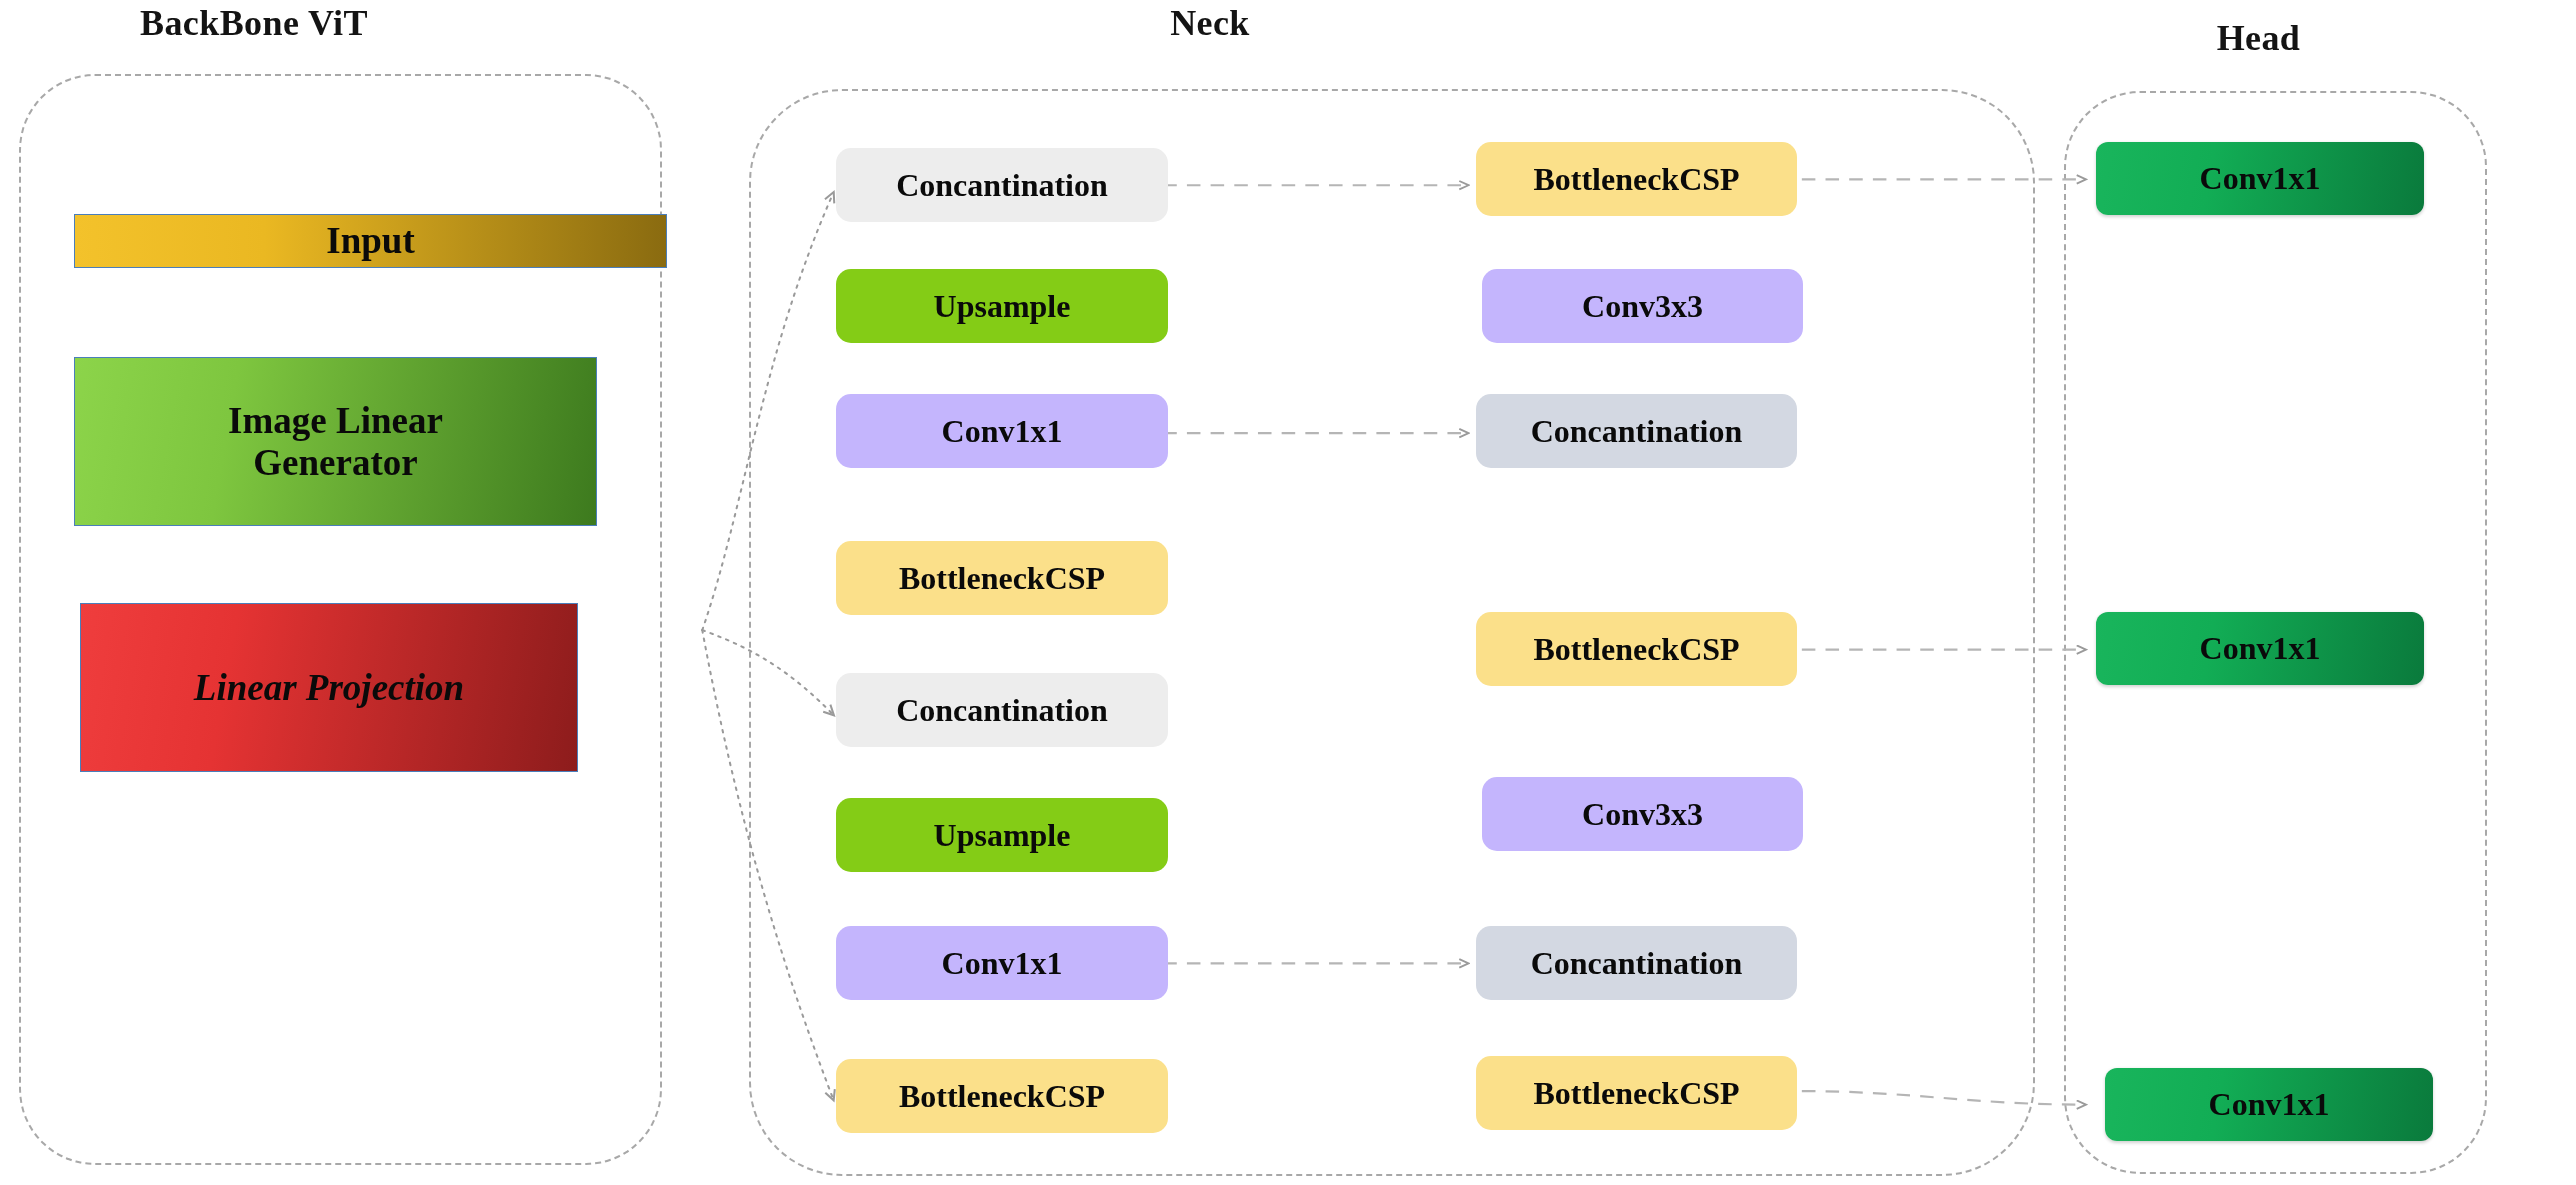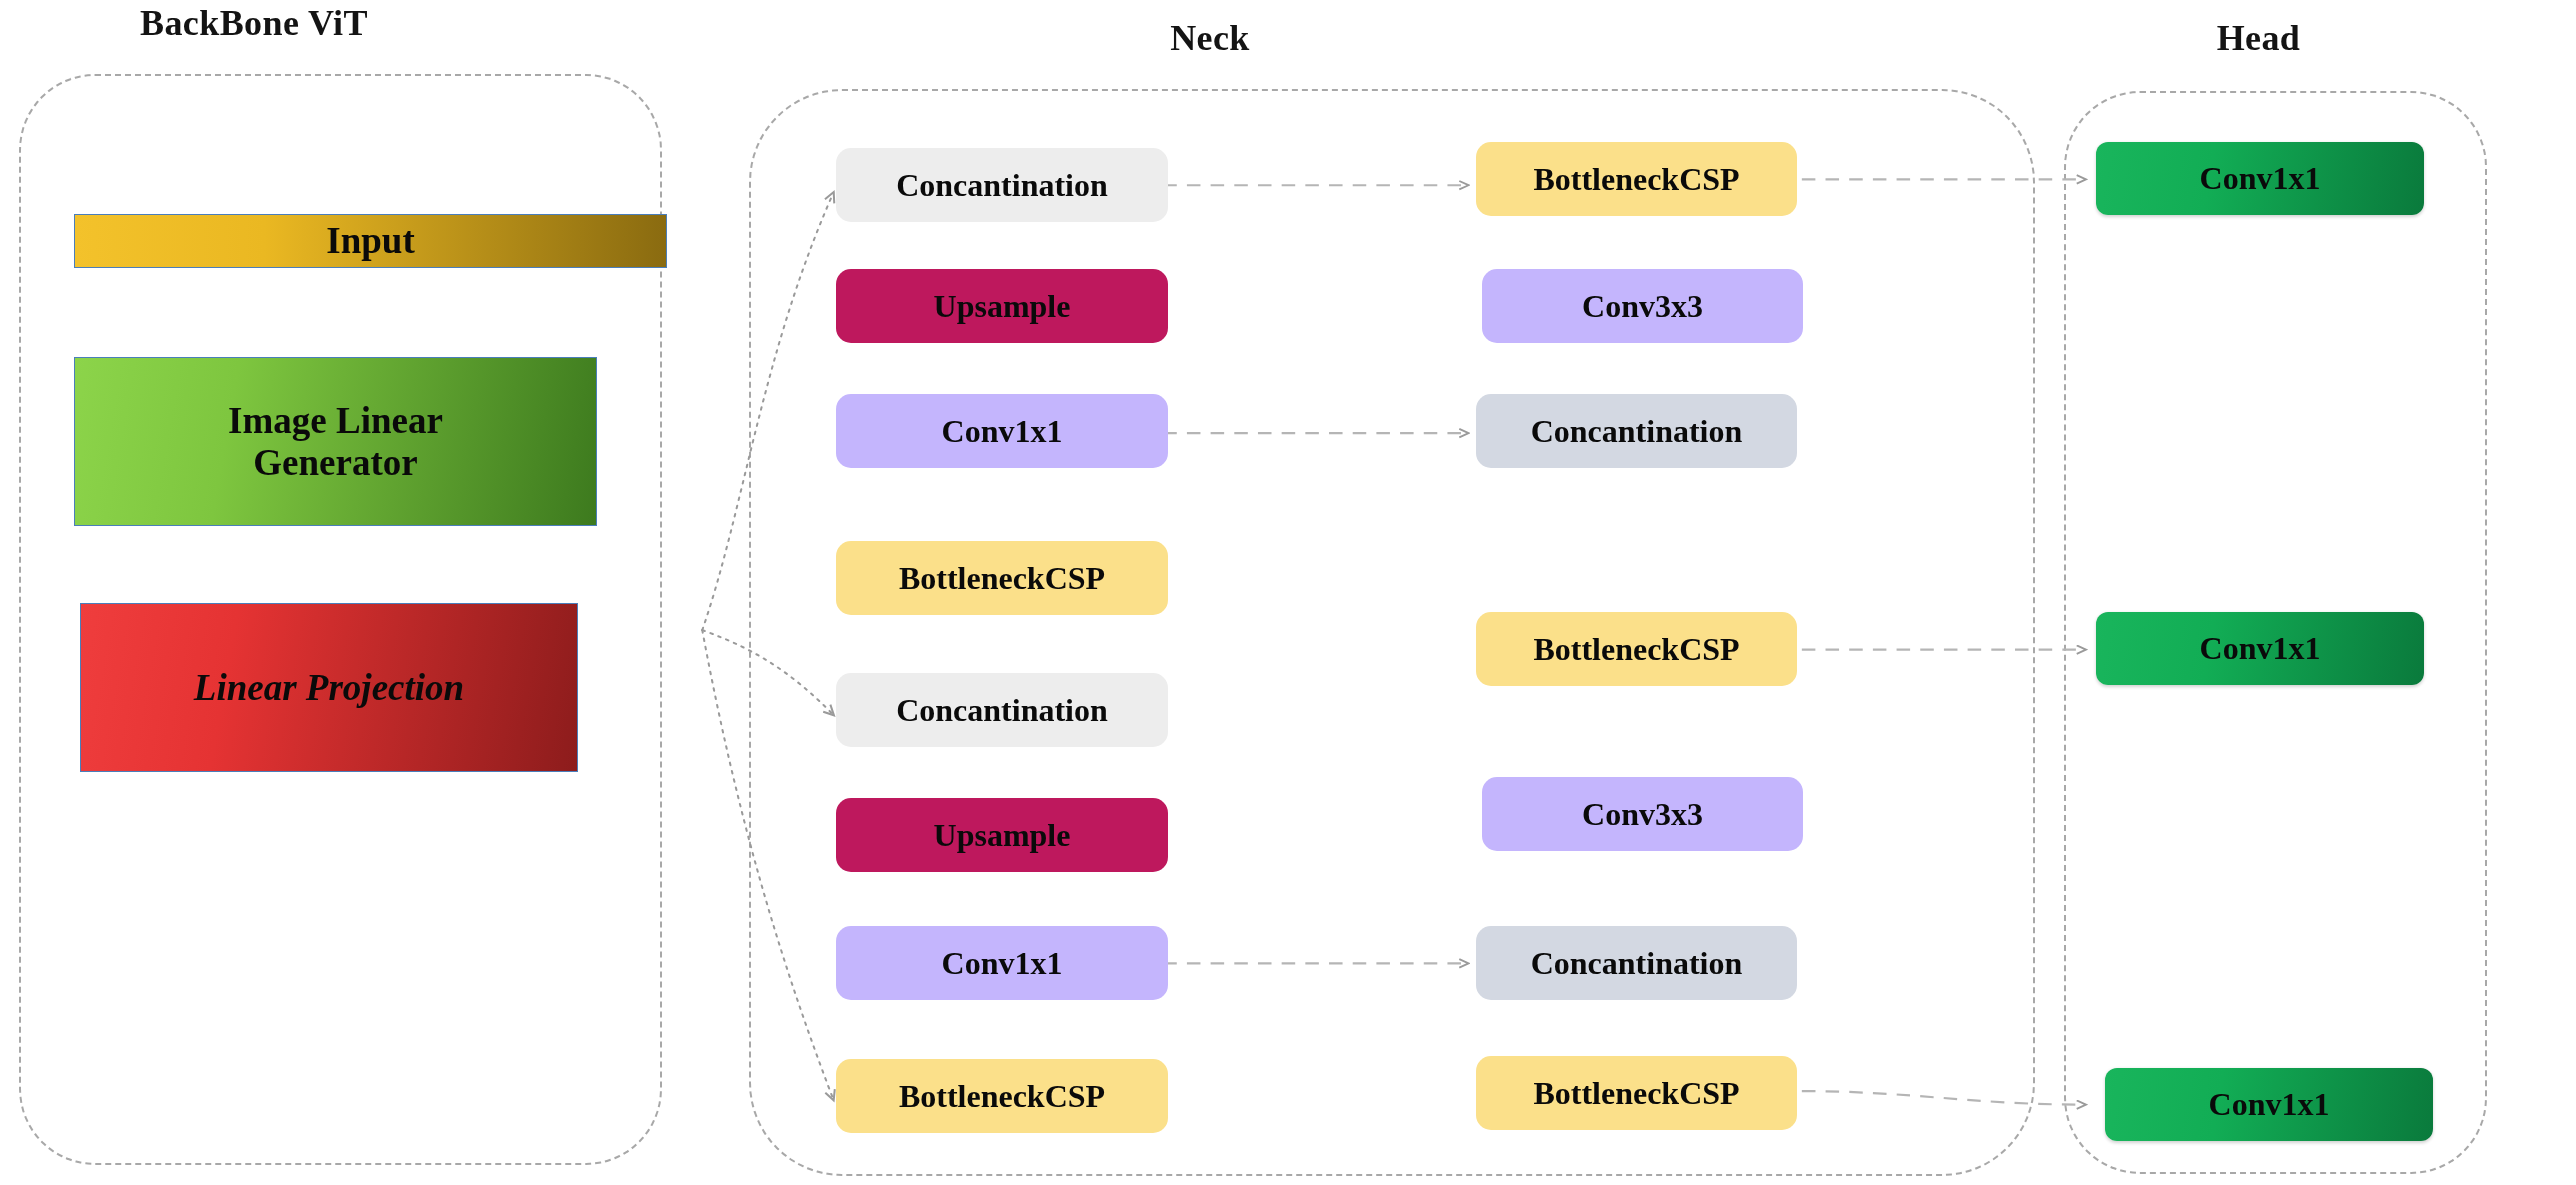--- a/index.html
+++ b/index.html
@@ -20,21 +20,21 @@
   
   .section-title {
     position: absolute;
     font-weight: bold;
     color: #141414;
     text-align: center;
     white-space: nowrap;
     letter-spacing: 0.4px;
   }
   #title-backbone { left: 0px;    top: 1.7px;  width: 508px;  font-size: 36px; }
-  #title-neck     { left: 1041px; top: 17px; width: 338px;  font-size: 36px; }
+  #title-neck     { left: 1041px; top: 2px; width: 338px;  font-size: 36px; }
   #title-head     { left: 2081px; top: 17px; width: 355px;  font-size: 36px; }
 
   
   .group-frame {
     position: absolute;
     border: 2.5px dashed #a8a8a8;
     border-radius: 76px;
     background: transparent;
     box-sizing: border-box;
   }
@@ -71,21 +71,21 @@
     align-items: center;
     justify-content: center;
     text-align: center;
     font-weight: bold;
     color: #0a0a0a;
     font-size: 32px;
     white-space: nowrap;
   }
   .pill.gray     { background: #ededed; }
   .pill.bluegray { background: #d3d8e2; }
-  .pill.peach    { background: #be185d; }
+  .pill.peach    { background: #84cc16; }
   .pill.lightblue{ background: #c4b5fd; }
   .pill.yellow   { background: #fbe08a; }
   .pill.green {
     background: linear-gradient(100deg, #19b55c 0%, #12ad55 35%, #0a7a3c 100%);
     border-radius: 12px;
     box-shadow: 0 1.7px 3.4px rgba(0,0,0,0.18);
   }
 
   
   #wires {

